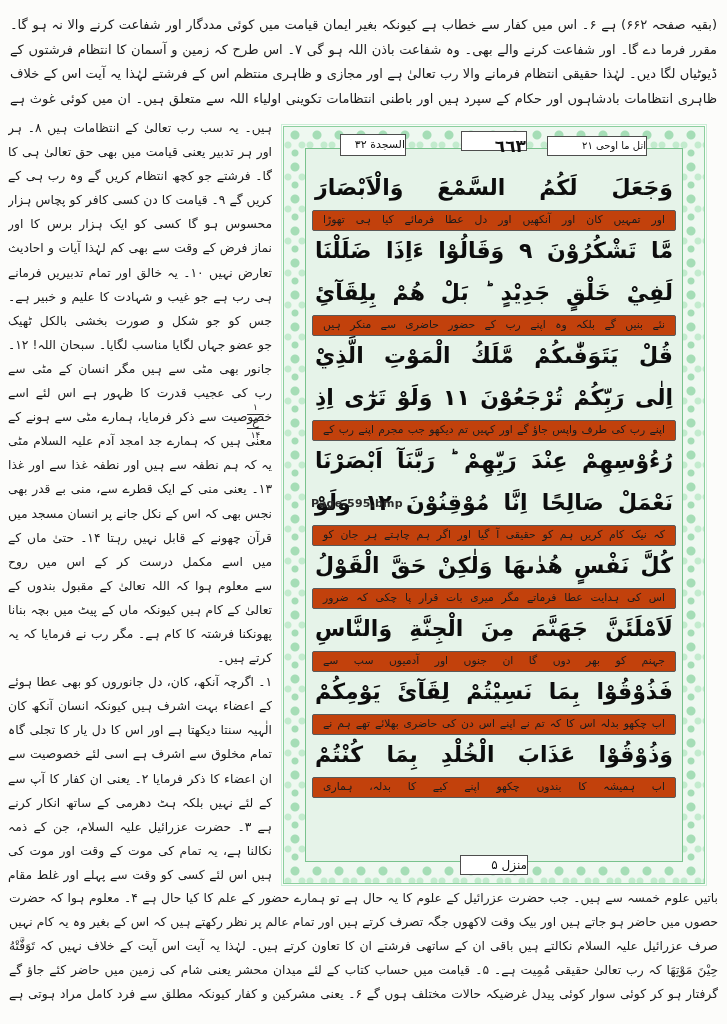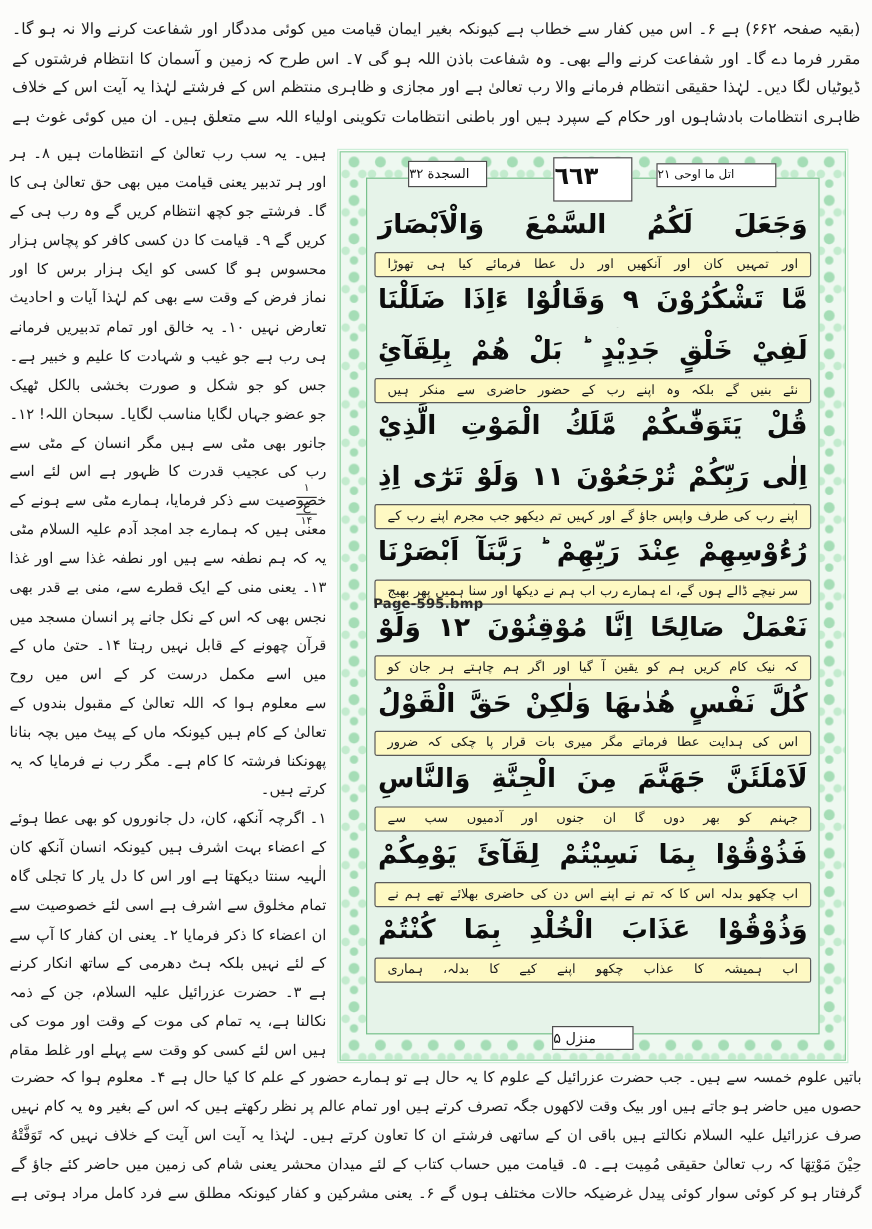--- a/index.html
+++ b/index.html
@@ -45,30 +45,30 @@
     background:#e6f3e9;border:1px solid #79c28d;padding:19px 3px 3px 3px;
     display:flex;flex-direction:column;
   }
   .row-arabic{
     height:42px;line-height:40px;overflow:hidden;direction:rtl;
     font-size:22px;font-weight:bold;color:#0d0d0d;
     text-align:justify;text-align-last:justify;padding:0 6px;
   }
   .row-urdu{
     height:21px;box-sizing:border-box;overflow:hidden;direction:rtl;
-    background:#fef9c3;border:1px solid #5a5a5a;border-radius:2px;margin:0 3px;
+    background:#c2410c;border:1px solid #5a5a5a;border-radius:2px;margin:0 3px;
     font-size:10.8px;line-height:18px;text-align:justify;text-align-last:justify;padding:0 10px;
   }
   .box-label{
     position:absolute;background:#ffffff;border:1px solid #4e4e4e;direction:rtl;
-    text-align:left;color:#111;box-sizing:border-box;
+    text-align:right;color:#111;box-sizing:border-box;
   }
   .label-surah {left:56px;top:7px;width:66px;height:22px;font-size:11px;line-height:20px;}
-  .label-page  {left:50%;transform:translateX(-50%);top:4px;width:66px;height:37px;
-                font-size:20px;font-weight:bold;line-height:28px;}
+  .label-page  {left:50%;transform:translateX(-50%);top:4px;width:66px;height:20px;
+                font-size:17px;font-weight:bold;line-height:28px;}
   .label-juz   {right:57px;top:9px;width:100px;height:20px;font-size:10px;line-height:18px;}
   .label-manzil{left:50%;transform:translateX(-50%);bottom:8px;width:68px;height:20px;
                 font-size:12px;line-height:18px;}
   
   .watermark{
     position:absolute;left:311px;top:497px;direction:ltr;
     font-size:11px;font-weight:bold;color:#2a2a2a;letter-spacing:0.2px;
   }
   
   .footer-text{position:absolute;left:9px;top:886px;width:709px;}
@@ -134,31 +134,30 @@
     <div class="box-inner">
       <div class="row-arabic">وَجَعَلَ لَكُمُ السَّمْعَ وَالْاَبْصَارَ وَالْاَفْئِدَةَ ؕ قَلِيْلًا</div>
       <div class="row-urdu">اور تمہیں کان اور آنکھیں اور دل عطا فرمائے کیا ہی تھوڑا</div>
       <div class="row-arabic">مَّا تَشْكُرُوْنَ ۹ وَقَالُوْا ءَاِذَا ضَلَلْنَا فِي الْاَرْضِ ءَاِنَّا</div>
       <div class="row-arabic">لَفِيْ خَلْقٍ جَدِيْدٍ ؕ بَلْ هُمْ بِلِقَآئِ رَبِّهِمْ كٰفِرُوْنَ ۱۰</div>
       <div class="row-urdu">نئے بنیں گے بلکہ وہ اپنے رب کے حضور حاضری سے منکر ہیں</div>
       <div class="row-arabic">قُلْ يَتَوَفّٰىكُمْ مَّلَكُ الْمَوْتِ الَّذِيْ وُكِّلَ بِكُمْ ثُمَّ</div>
       <div class="row-arabic">اِلٰى رَبِّكُمْ تُرْجَعُوْنَ ۱۱ وَلَوْ تَرٰٓى اِذِ الْمُجْرِمُوْنَ نَاكِسُوْا</div>
       <div class="row-urdu">اپنے رب کی طرف واپس جاؤ گے اور کہیں تم دیکھو جب مجرم اپنے رب کے پاس</div>
       <div class="row-arabic">رُءُوْسِهِمْ عِنْدَ رَبِّهِمْ ؕ رَبَّنَآ اَبْصَرْنَا وَسَمِعْنَا فَارْجِعْنَا</div>
-      <div class="row-urdu">سر نیچے ڈالے ہوں گے، اے ہمارے رب اب ہم نے دیکھا اور سنا ہمیں پھر بھیج</div>
       <div class="row-arabic">نَعْمَلْ صَالِحًا اِنَّا مُوْقِنُوْنَ ۱۲ وَلَوْ شِئْنَا لَاٰتَيْنَا</div>
-      <div class="row-urdu">کہ نیک کام کریں ہم کو یقین آ گیا اور اگر ہم چاہتے ہر جان کو</div>
+      <div class="row-urdu">کہ نیک کام کریں ہم کو حقیقی آ گیا اور اگر ہم چاہتے ہر جان کو</div>
       <div class="row-arabic">كُلَّ نَفْسٍ هُدٰىهَا وَلٰكِنْ حَقَّ الْقَوْلُ مِنِّيْ</div>
       <div class="row-urdu">اس کی ہدایت عطا فرماتے مگر میری بات قرار پا چکی کہ ضرور</div>
       <div class="row-arabic">لَاَمْلَئَنَّ جَهَنَّمَ مِنَ الْجِنَّةِ وَالنَّاسِ اَجْمَعِيْنَ ۱۳</div>
       <div class="row-urdu">جہنم کو بھر دوں گا ان جنوں اور آدمیوں سب سے</div>
       <div class="row-arabic">فَذُوْقُوْا بِمَا نَسِيْتُمْ لِقَآئَ يَوْمِكُمْ هٰذَا ۚ اِنَّا نَسِيْنٰكُمْ</div>
       <div class="row-urdu">اب چکھو بدلہ اس کا کہ تم نے اپنے اس دن کی حاضری بھلائے تھے ہم نے تمہیں چھوڑ دیا</div>
       <div class="row-arabic">وَذُوْقُوْا عَذَابَ الْخُلْدِ بِمَا كُنْتُمْ تَعْمَلُوْنَ ۱۴ اِنَّمَا</div>
-      <div class="row-urdu">اب ہمیشہ کا عذاب چکھو اپنے کیے کا بدلہ، ہماری</div>
+      <div class="row-urdu">اب ہمیشہ کا بندوں چکھو اپنے کیے کا بدلہ، ہماری</div>
     </div>
     <div class="box-label label-surah">السجدة ۳۲</div>
     <div class="box-label label-page">٦٦٣</div>
     <div class="box-label label-juz">اتل ما اوحی ۲۱</div>
     <div class="box-label label-manzil">منزل ۵</div>
   </div>
 
   <div class="watermark">Page-595.bmp</div>
 
   <div class="footer-text">

